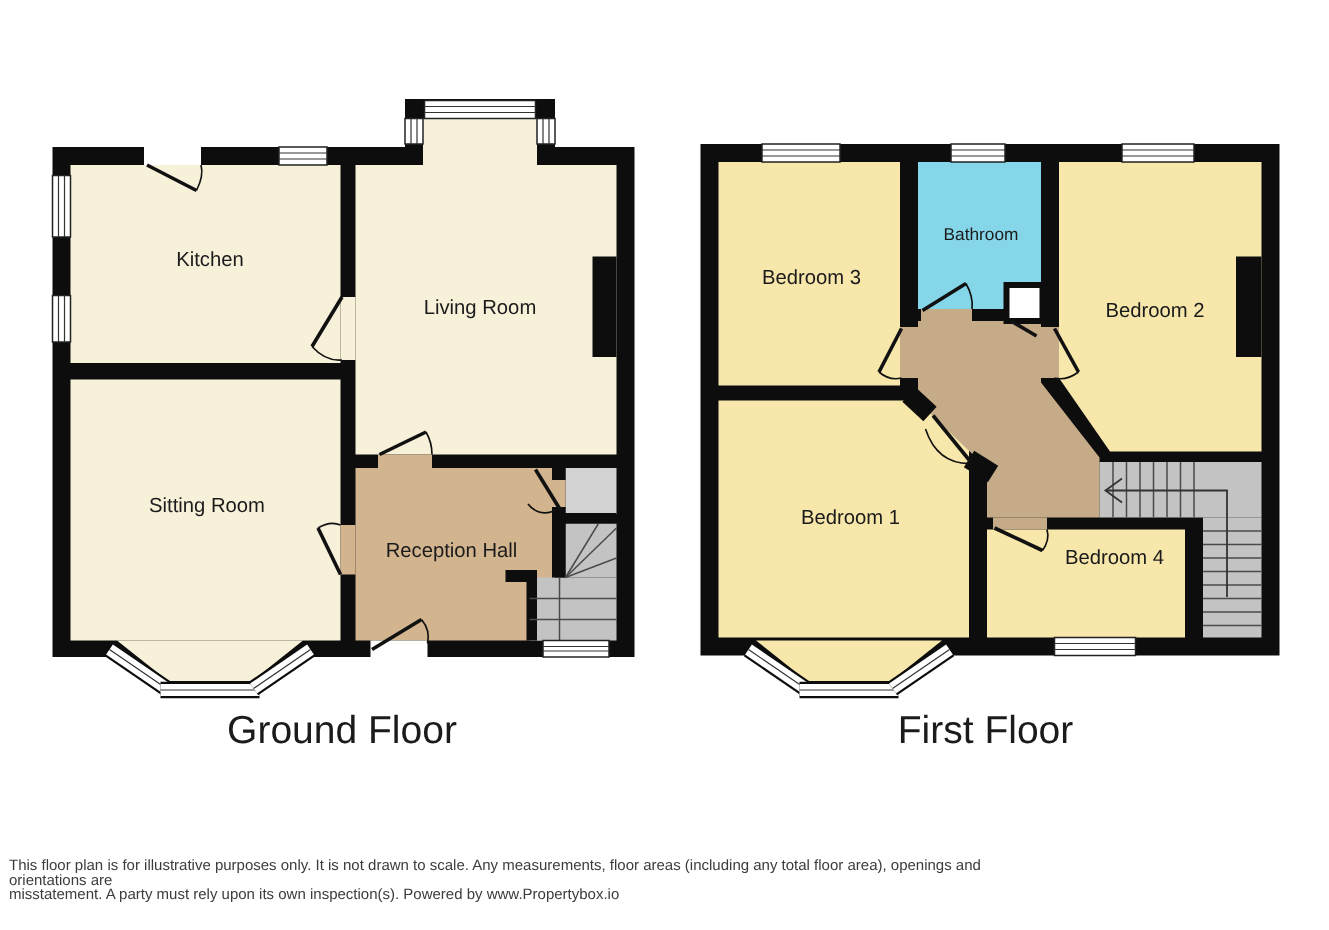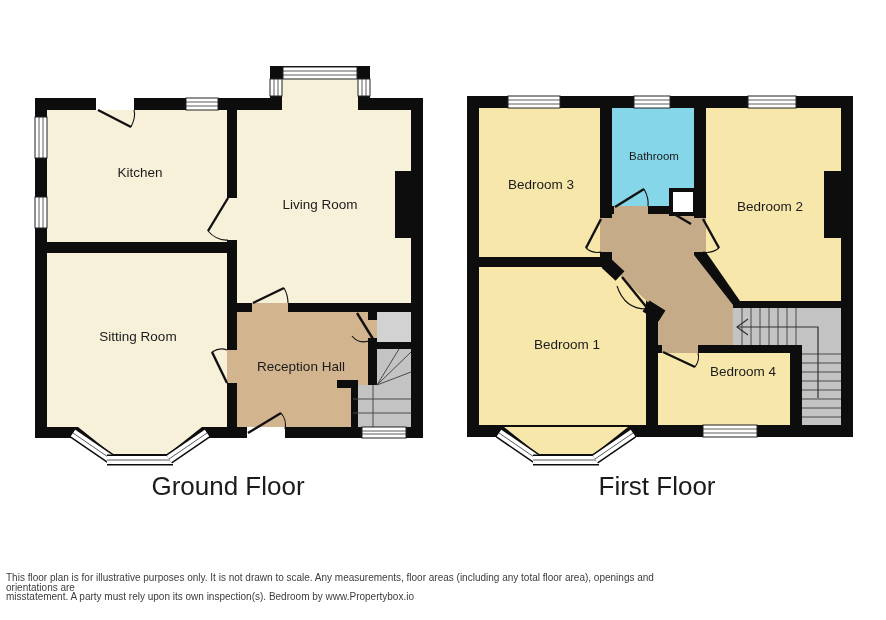--- a/index.html
+++ b/index.html
@@ -252,15 +252,15 @@
     <text class="room-label small" x="654" y="160" text-anchor="middle">Bathroom</text>
     <text class="room-label" x="770" y="211" text-anchor="middle">Bedroom 2</text>
     <text class="room-label" x="567" y="349" text-anchor="middle">Bedroom 1</text>
     <text class="room-label" x="743" y="376" text-anchor="middle">Bedroom 4</text>
     <text class="floor-title" x="657" y="495" text-anchor="middle">First Floor</text>
   </g>
 </svg>
 
 <div id="disclaimer">
   <div>This floor plan is for illustrative purposes only. It is not drawn to scale. Any measurements, floor areas (including any total floor area), openings and orientations are</div>
-  <div>misstatement. A party must rely upon its own inspection(s). Bedroom by www.Propertybox.io</div>
+  <div>misstatement. A party must rely upon its own inspection(s). Powered by www.Propertybox.io</div>
 </div>
 </div>
 
 </body></html>

